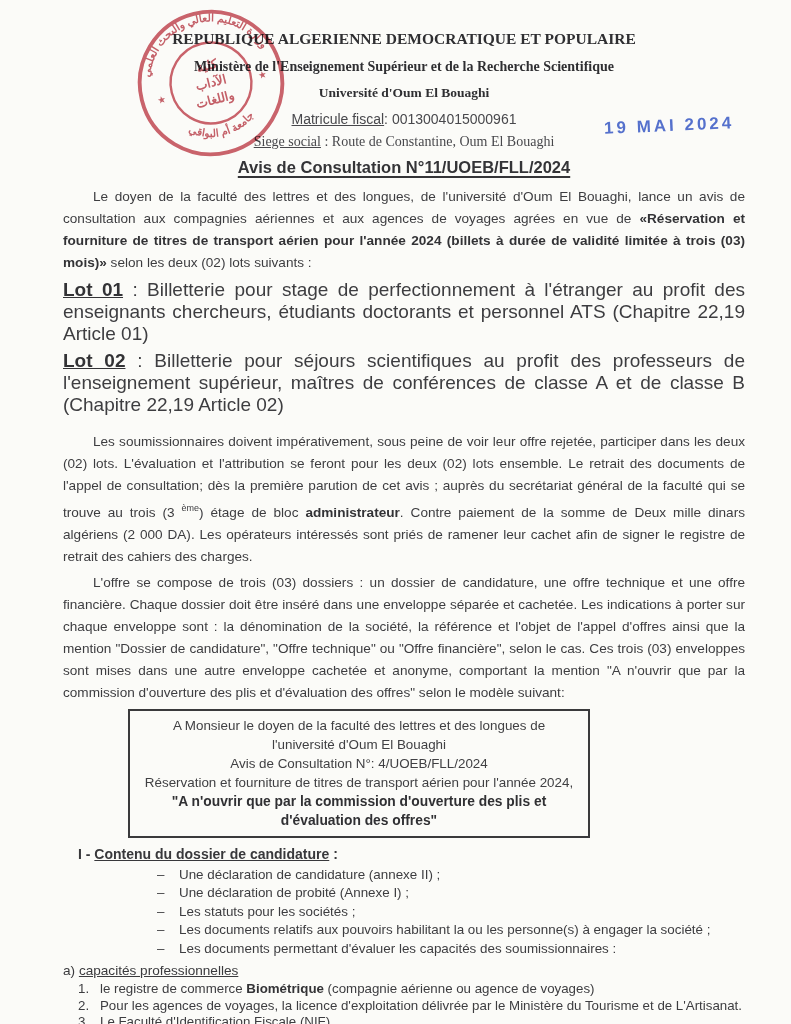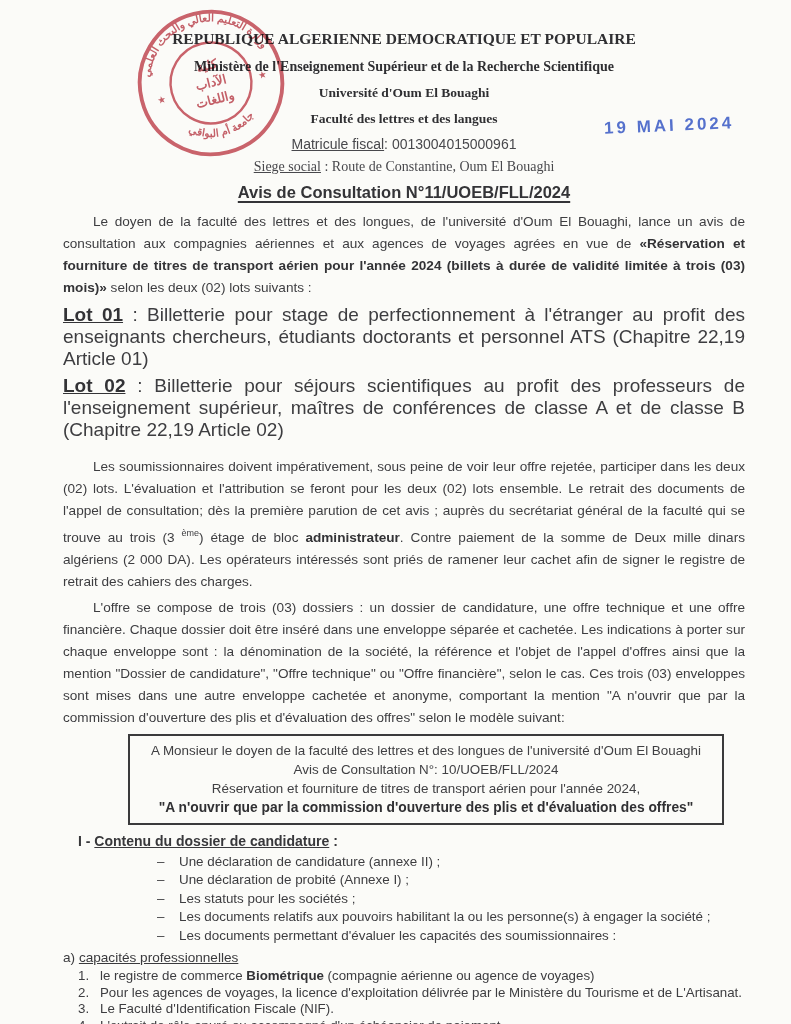--- a/index.html
+++ b/index.html
@@ -30,21 +30,21 @@
   .para.p2{margin-bottom:4px;margin-top:15px;}
   .para.p3{margin-bottom:5px;}
   .indent{text-indent:30px;}
   .para b{color:#333336;}
   .lot{font-size:19px;line-height:22px;text-align:justify;margin:0 0 5px;}
   .lot.last{margin-bottom:8px;}
   .lot-label{font-weight:bold;text-decoration:underline;color:#333336;}
   sup{font-size:9px;}
   
   .env-box{
-    width:596px;box-sizing:border-box;
+    width:462px;box-sizing:border-box;
     margin:4px 0 7px 65px;
     border:2px solid #3a3a3c;
     padding:5px 12px 6px;
     text-align:center;
     font-size:13.4px;line-height:19px;color:#404043;
   }
   .env-box .bold-line{font-weight:bold;font-size:13.8px;color:#303033;}
   
   .sec1{font-weight:bold;font-size:14px;line-height:18px;margin:0 0 3px 15px;color:#38383b;}
   .sec1 .und{text-decoration:underline;}
@@ -100,38 +100,37 @@
     <text class="seal-center" x="80" y="102">واللغات</text>
     <text class="seal-star" x="26" y="88">★</text>
     <text class="seal-star" x="134" y="88">★</text>
   </svg>
 
   <div class="date-stamp">19 MAI 2024</div>
 
   <div class="hdr hdr1">REPUBLIQUE ALGERIENNE DEMOCRATIQUE ET POPULAIRE</div>
   <div class="hdr hdr2">Ministère de l'Enseignement Supérieur et de la Recherche Scientifique</div>
   <div class="hdr hdr3">Université d'Oum El Bouaghi</div>
-  <div class="hdr hdr4">Faculté  des lettres et des langues</div>
   <div class="reg"><span class="lbl">Matricule fiscal</span><span>: 0013004015000961</span></div>
   <div class="reg siege"><span class="lbl">Siege social</span><span> : Route de Constantine, Oum El Bouaghi</span></div>
 
   <div class="doc-title"><span>Avis de Consultation N°11/UOEB/FLL/2024</span></div>
 
   <p class="para indent"><span>Le doyen de la faculté des lettres et des longues, de l'université d'Oum El Bouaghi, lance un avis de consultation aux compagnies aériennes et aux agences de voyages agrées en vue de </span><b>«Réservation et fourniture de titres de transport aérien pour l'année 2024 (billets à durée de validité limitée à trois (03) mois)»</b><span> selon les deux (02) lots suivants :</span></p>
 
   <p class="lot"><span class="lot-label">Lot 01</span><span> : Billetterie pour stage de perfectionnement à l'étranger au profit des enseignants chercheurs, étudiants doctorants et personnel ATS (Chapitre 22,19  Article 01)</span></p>
   <p class="lot last"><span class="lot-label">Lot 02</span><span> : Billetterie pour séjours scientifiques au profit des professeurs de l'enseignement supérieur, maîtres de conférences de classe A et de classe B (Chapitre 22,19  Article 02)</span></p>
 
   <p class="para p2 indent"><span>Les soumissionnaires doivent impérativement, sous peine de voir leur offre rejetée, participer dans les deux (02) lots. L'évaluation et l'attribution se feront pour les deux (02) lots ensemble. Le retrait des documents de l'appel de consultation; dès la première parution de cet avis ; auprès du secrétariat général de la faculté qui se trouve au trois (3 </span><sup>ème</sup><span>) étage de bloc </span><b>administrateur</b><span>. Contre paiement de la somme de Deux mille dinars algériens (2 000 DA). Les opérateurs intéressés sont priés de ramener leur cachet afin de signer le registre de retrait des cahiers des charges.</span></p>
 
   <p class="para p3 indent">L'offre se compose de trois (03) dossiers : un dossier de candidature, une offre technique et une offre financière. Chaque dossier doit être inséré dans une enveloppe séparée et cachetée. Les indications à porter sur chaque enveloppe sont : la dénomination de la société, la référence et l'objet de l'appel d'offres ainsi que la mention "Dossier de candidature", "Offre technique" ou "Offre financière", selon le cas. Ces trois (03) enveloppes sont mises dans une autre enveloppe cachetée et anonyme, comportant la mention "A n'ouvrir que par la commission d'ouverture des plis et d'évaluation des offres" selon le modèle suivant:</p>
 
   <div class="env-box">
     <div>A Monsieur le doyen de la faculté des lettres et des longues de l'université d'Oum El Bouaghi</div>
-    <div>Avis de Consultation  N°: 10/UOEB/FLL/2024</div>
+    <div>Avis de Consultation  N°: 4/UOEB/FLL/2024</div>
     <div>Réservation et fourniture de titres de transport aérien pour l'année 2024,</div>
     <div class="bold-line">"A n'ouvrir que par  la  commission  d'ouverture  des  plis  et  d'évaluation  des  offres"</div>
   </div>
 
   <div class="sec1"><span>I - </span><span class="und">Contenu du dossier de candidature</span><span> :</span></div>
 
   <div class="dash-list">
     <div class="dash-item">
         <span class="dash-marker">–</span>
         <span>Une déclaration de candidature (annexe II) ;</span>

